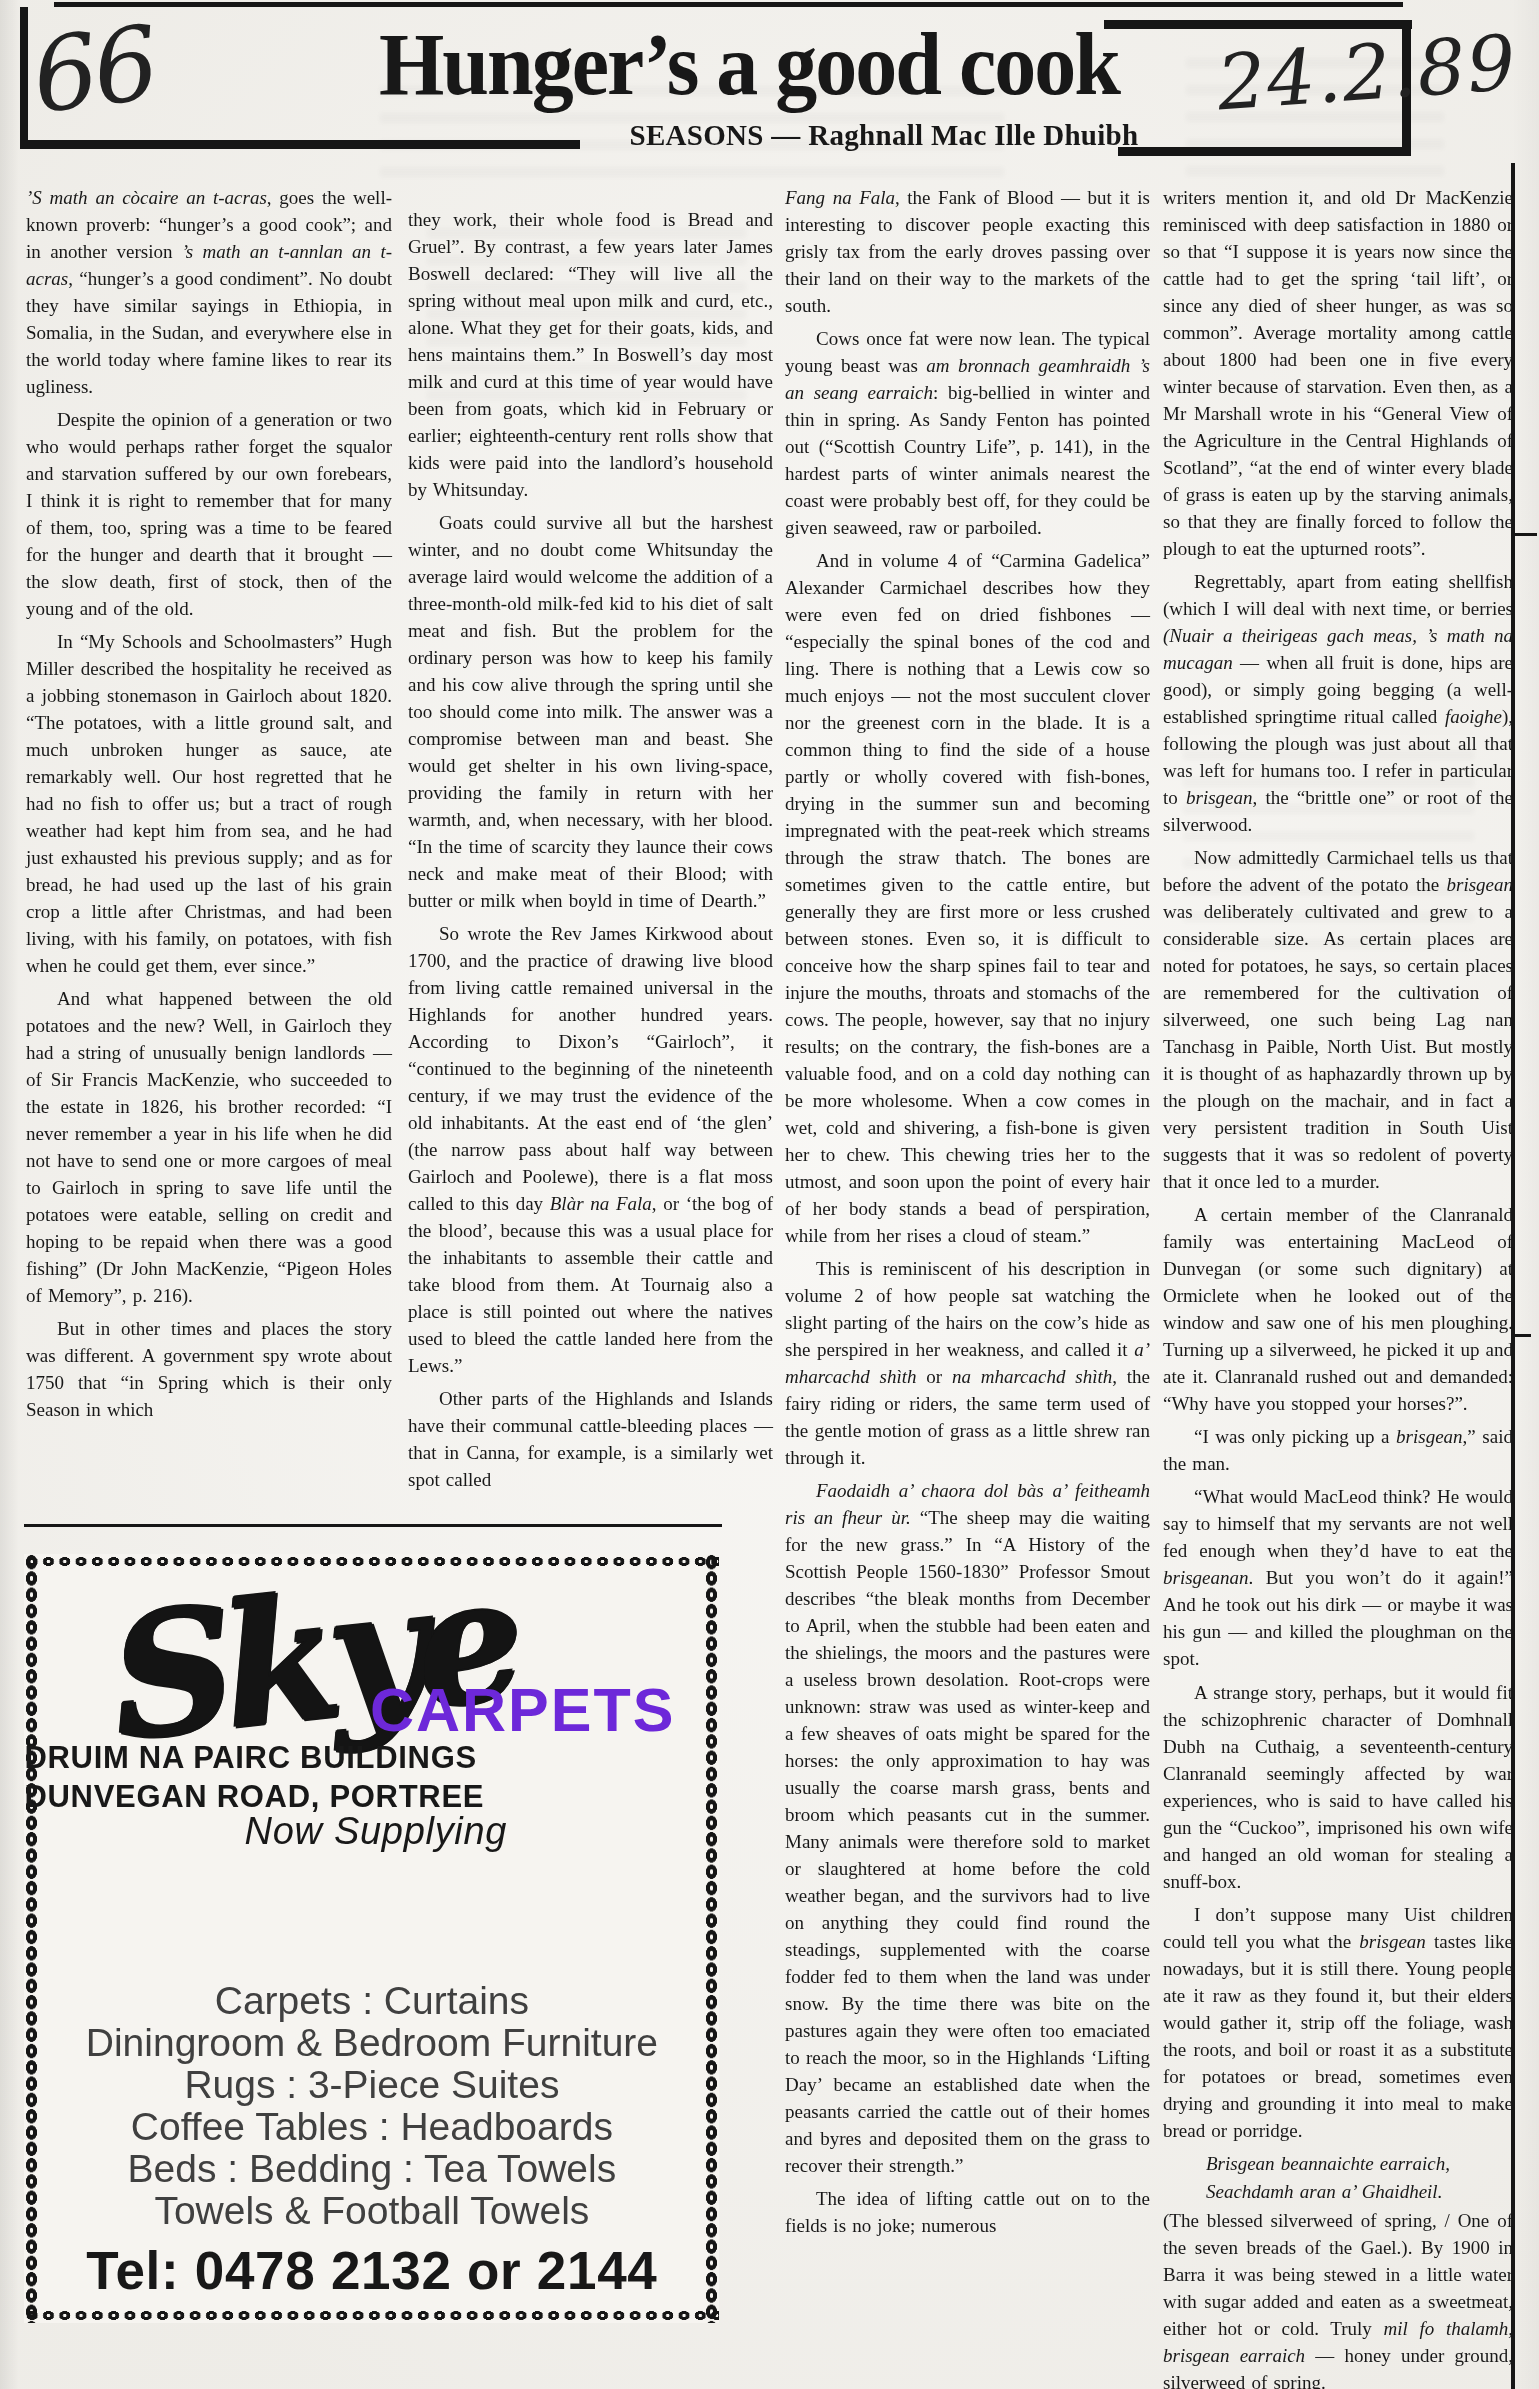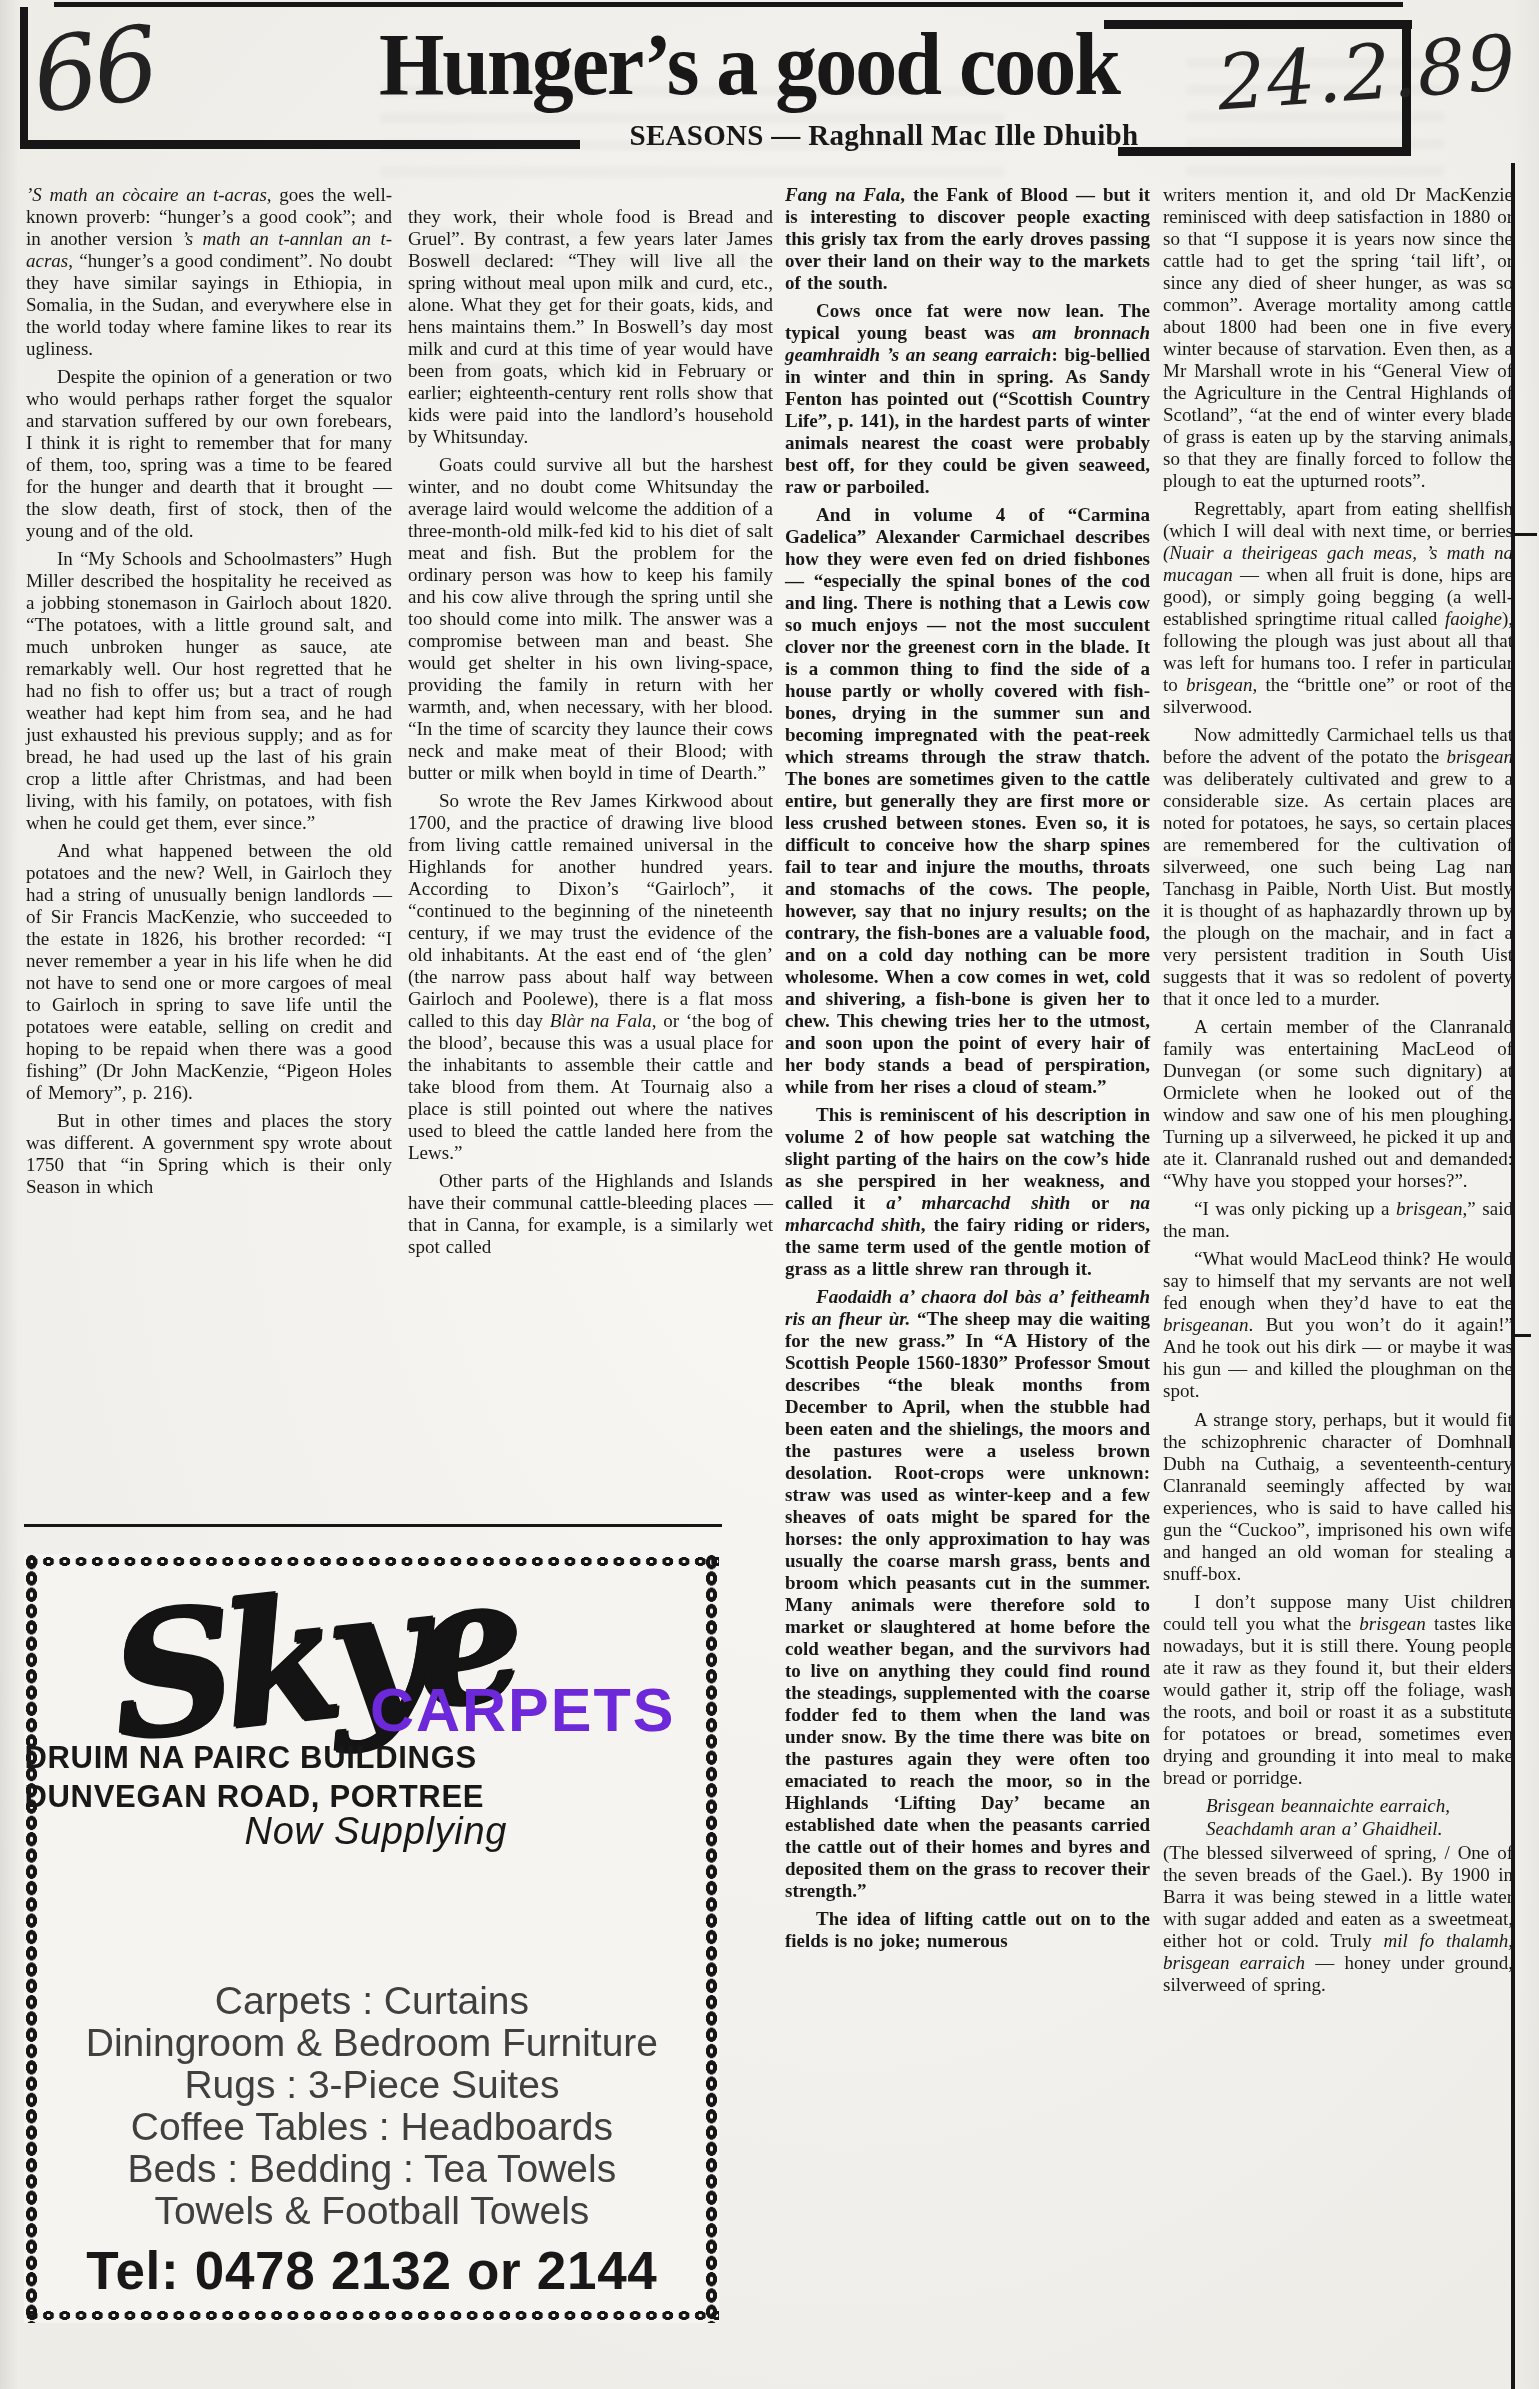--- a/index.html
+++ b/index.html
@@ -23,24 +23,24 @@
   .rule{position:absolute;background:#161616;}
   
   .hw{position:absolute;font-family:"DejaVu Serif",serif;font-style:italic;color:#222;line-height:1;}
   .hw-num{left:33px;top:19px;font-size:102px;transform:rotate(-7deg);letter-spacing:-4.1px;}
   .hw-date{left:1217px;top:35px;font-size:76px;transform:rotate(-4deg);letter-spacing:1.4px;}
   .title{position:absolute;left:376px;top:12.2px;width:746px;margin:0;text-align:center;
     font-size:84px;font-weight:700;letter-spacing:-2px;transform:scaleY(1.06);transform-origin:top;}
   .subtitle{position:absolute;left:613px;top:119px;width:542px;text-align:center;
     font-size:29px;font-weight:700;letter-spacing:0.3px;}
   
-  .col{position:absolute;top:184px;text-align:justify;font-size:19px;line-height:22px;word-spacing:1.4px;}
+  .col{position:absolute;top:184px;text-align:justify;font-size:19px;line-height:27px;word-spacing:1.4px;}
   #col1{left:26px;width:366px;}
   #col2{left:408px;width:365px;margin-top:22px;}
-  #col3{left:785px;width:365px;font-weight:bold;}
+  #col3{left:785px;width:365px;}
   #col4{left:1163px;width:350px;}
   .col p{margin:0 0 6.1px 0;text-indent:31px;}
   .col p.no-indent{text-indent:0;}
   .col p.verse{text-indent:0;text-align:left;margin:1.4px 0 1.4px 43px;}
   
   .ad-frame{position:absolute;left:24.4px;top:1554px;width:695px;height:769px;background:#f6f4f0;}
   .chain{position:absolute;inset:0;
     background-image:
       radial-gradient(ellipse 6.8px 5.4px at 50% 50%,rgba(255,255,255,0) 0 1.7px,#151515 2px 5.4px,transparent 5.8px),
       radial-gradient(ellipse 6.8px 5.4px at 50% 50%,rgba(255,255,255,0) 0 1.7px,#151515 2px 5.4px,transparent 5.8px),

